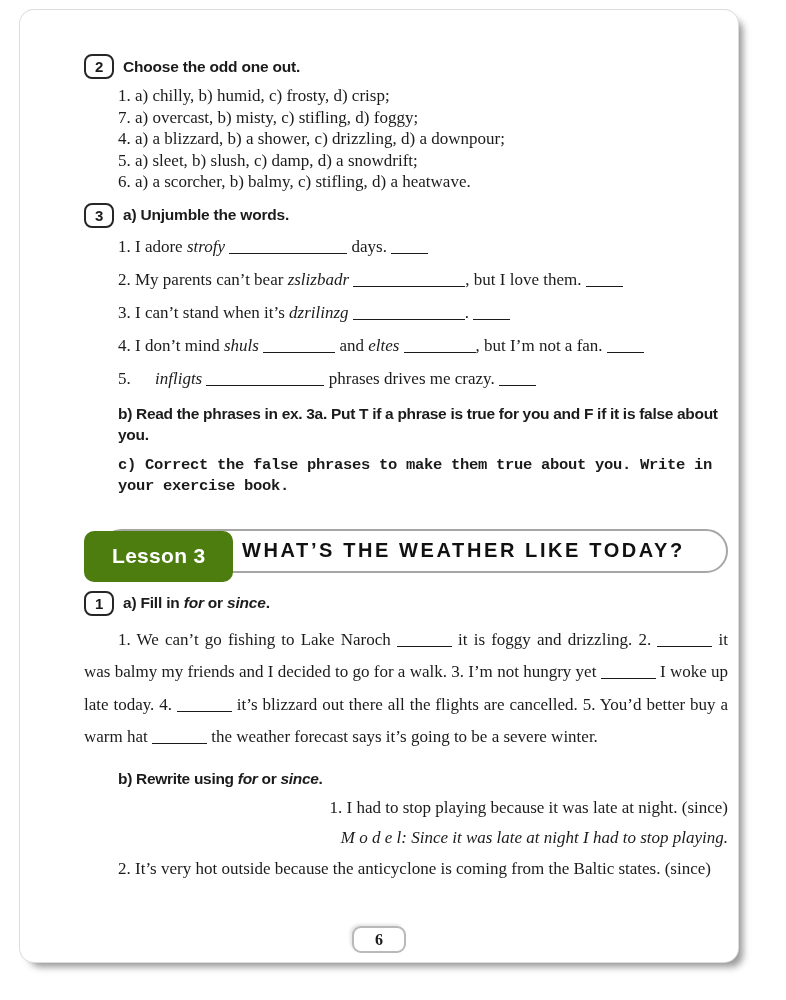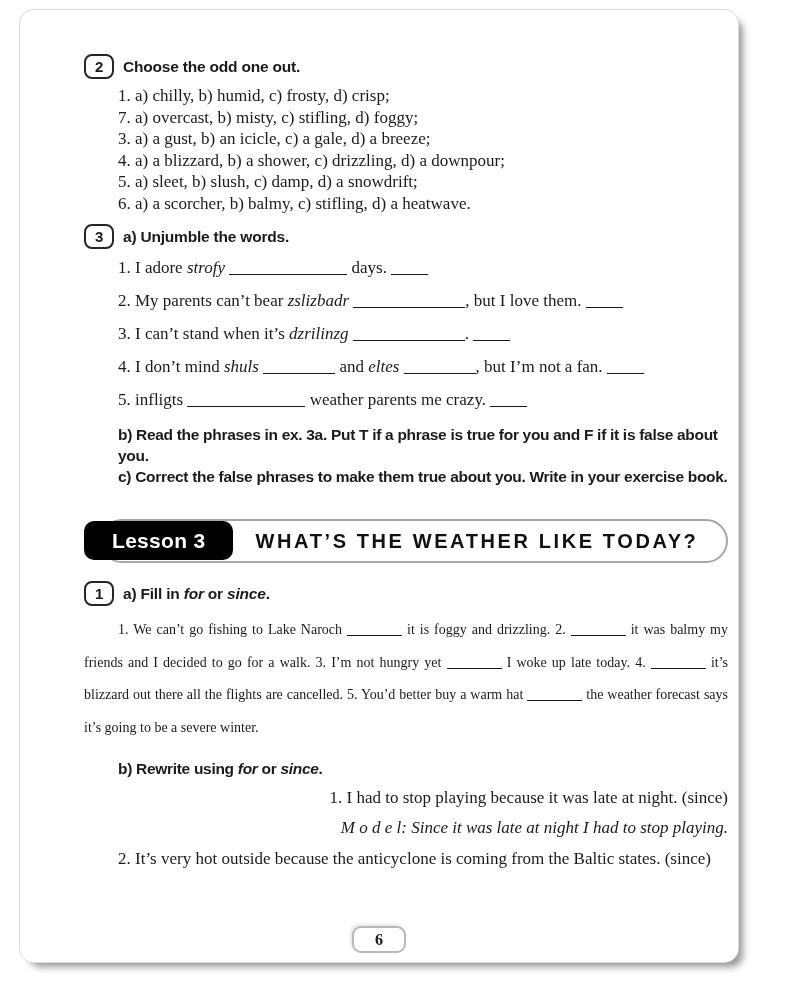--- a/index.html
+++ b/index.html
@@ -27,47 +27,47 @@
     background:#fff;
   }
   .plain-list { margin:6px 0 0 34px; font-size:17px; line-height:21.5px; }
   .rich-line { margin:12px 0 0 34px; font-size:17px; line-height:21px; }
   .first-rich { margin-top:8px; }
   .bold-para {
     margin:14px 0 0 34px; width:610px;
     font-family:"Liberation Sans", sans-serif; font-weight:bold; font-size:15.5px;
     line-height:21px; letter-spacing:-0.3px;
   }
-  .bold-para + .bold-para { margin-top:0; }
+  .bold-para + .bold-para { margin-top:10px;font-family:Liberation Mono, monospace; }
 
   .blank {
     display:inline-block; border-bottom:1.4px solid #1b1b1b; height:14px;
     transform: translateY(2px);
   }
 
   .lesson-band {
     position:relative; margin:32px 0 0 16px; height:44px;
     border:2px solid #a6a6a6; border-radius:22px; background:#fff;
     display:flex; align-items:center;
   }
   .lesson-pill {
-    position:absolute; left:-18px; top:0px; height:39px;
-    background:#000000; color:#ffffff; border-radius:10px; padding:0 28px;
+    position:absolute; left:-18px; top:0px; height:51px;
+    background:#4d7c0f; color:#ffffff; border-radius:10px; padding:0 28px;
     display:flex; align-items:center;
     font-family:"Liberation Sans", sans-serif; font-weight:bold; font-size:21px;
     letter-spacing:0.3px;
   }
   .lesson-title {
-    flex:1; margin-left:140px; padding-right:14px; text-align:center;
+    flex:1; margin-left:140px; padding-right:14px; 
     font-family:"Liberation Sans", sans-serif; font-weight:bold; font-size:20px;
     letter-spacing:2.6px; color:#111;
   }
 
   .fill-para {
-    margin-top:8px; font-size:14px; line-height:32.5px;
+    margin-top:8px; font-size:17px; line-height:32.5px;
     text-align:justify; text-indent:34px;
   }
   .rw-line { margin:8px 0 0 34px; font-size:17px; line-height:22px;text-align:right; }
   .model-line { font-style:italic; }
   .rw-wrap { margin-top:8px; font-size:17px; line-height:24px; text-indent:34px; }
 
   .page-num {
     position:absolute; left:50%; bottom:9px; transform:translateX(-50%);
     width:54px; height:27px; border:2px solid #b9b9b9; border-radius:9px;
     box-shadow:-2px -2px 3px rgba(0,0,0,0.10);
@@ -82,35 +82,34 @@
 <div class="page">
   <div class="content">
 
     <div class="ex-header">
       <div class="badge">2</div>
       <div>Choose the odd one out.</div>
     </div>
     <div class="plain-list">
       <div>1. a) chilly, b) humid, c) frosty, d) crisp;</div>
       <div>7. a) overcast, b) misty, c) stifling, d) foggy;</div>
-      <div>3. a) a gust, b) an icicle, c) a gale, d) a breeze;</div>
       <div>4. a) a blizzard, b) a shower, c) drizzling, d) a downpour;</div>
       <div>5. a) sleet, b) slush, c) damp, d) a snowdrift;</div>
       <div>6. a) a scorcher, b) balmy, c) stifling, d) a heatwave.</div>
     </div>
 
     <div class="ex-header mt10">
       <div class="badge">3</div>
       <div>a) Unjumble the words.</div>
     </div>
     <div class="rich-line first-rich"><span>1. I adore </span><span style="font-style: italic;">strofy</span><span> </span><span class="blank" style="width: 118px;"></span><span> days. </span><span class="blank" style="width: 37px;"></span></div>
     <div class="rich-line"><span>2. My parents can’t bear </span><span style="font-style: italic;">zslizbadr</span><span> </span><span class="blank" style="width: 112px;"></span><span>, but I love them. </span><span class="blank" style="width: 37px;"></span></div>
     <div class="rich-line"><span>3. I can’t stand when it’s </span><span style="font-style: italic;">dzrilinzg</span><span> </span><span class="blank" style="width: 112px;"></span><span>. </span><span class="blank" style="width: 37px;"></span></div>
     <div class="rich-line"><span>4. I don’t mind </span><span style="font-style: italic;">shuls</span><span> </span><span class="blank" style="width: 72px;"></span><span> and </span><span style="font-style: italic;">eltes</span><span> </span><span class="blank" style="width: 72px;"></span><span>, but I’m not a fan. </span><span class="blank" style="width: 37px;"></span></div>
-    <div class="rich-line"><span>5. </span><span style="">infligts</span><span> </span><span class="blank" style="width: 118px;"></span><span> weather parents me crazy. </span><span class="blank" style="width: 37px;"></span></div>
+    <div class="rich-line"><span>5. </span><span style="font-style: italic; margin-left: 20px;">infligts</span><span> </span><span class="blank" style="width: 118px;"></span><span> phrases drives me crazy. </span><span class="blank" style="width: 37px;"></span></div>
     <div class="bold-para">b) Read the phrases in ex. 3a. Put T if a phrase is true for you and F if it is false about you.</div>
     <div class="bold-para">c) Correct the false phrases to make them true about you. Write in your exercise book.</div>
 
     <div class="lesson-band">
       <div class="lesson-pill">Lesson 3</div>
       <div class="lesson-title">WHAT’S THE WEATHER LIKE TODAY?</div>
     </div>
 
     <div class="ex-header mt18">
       <div class="badge">1</div>

